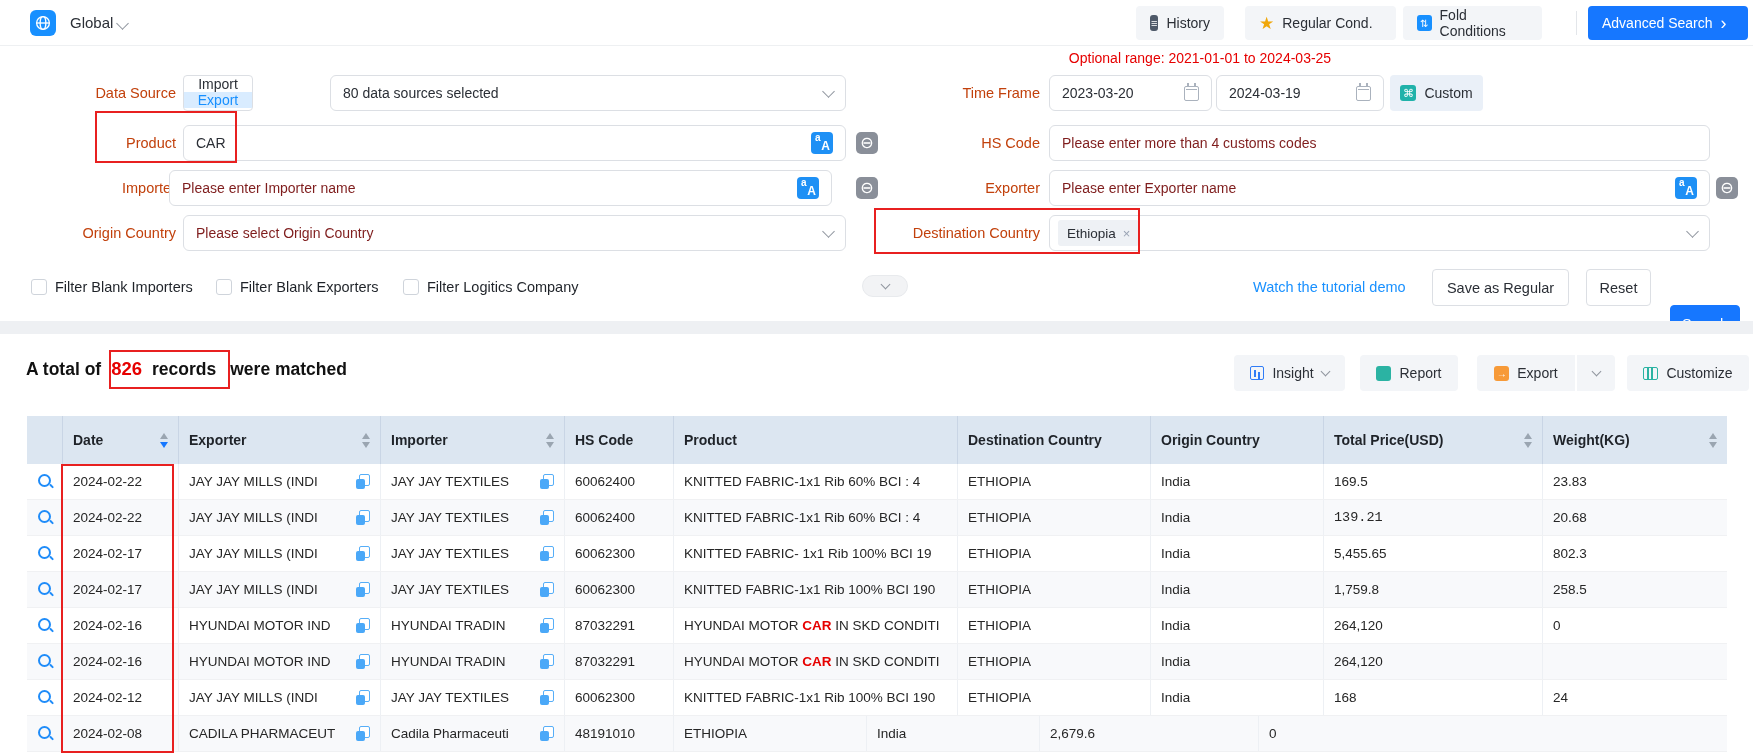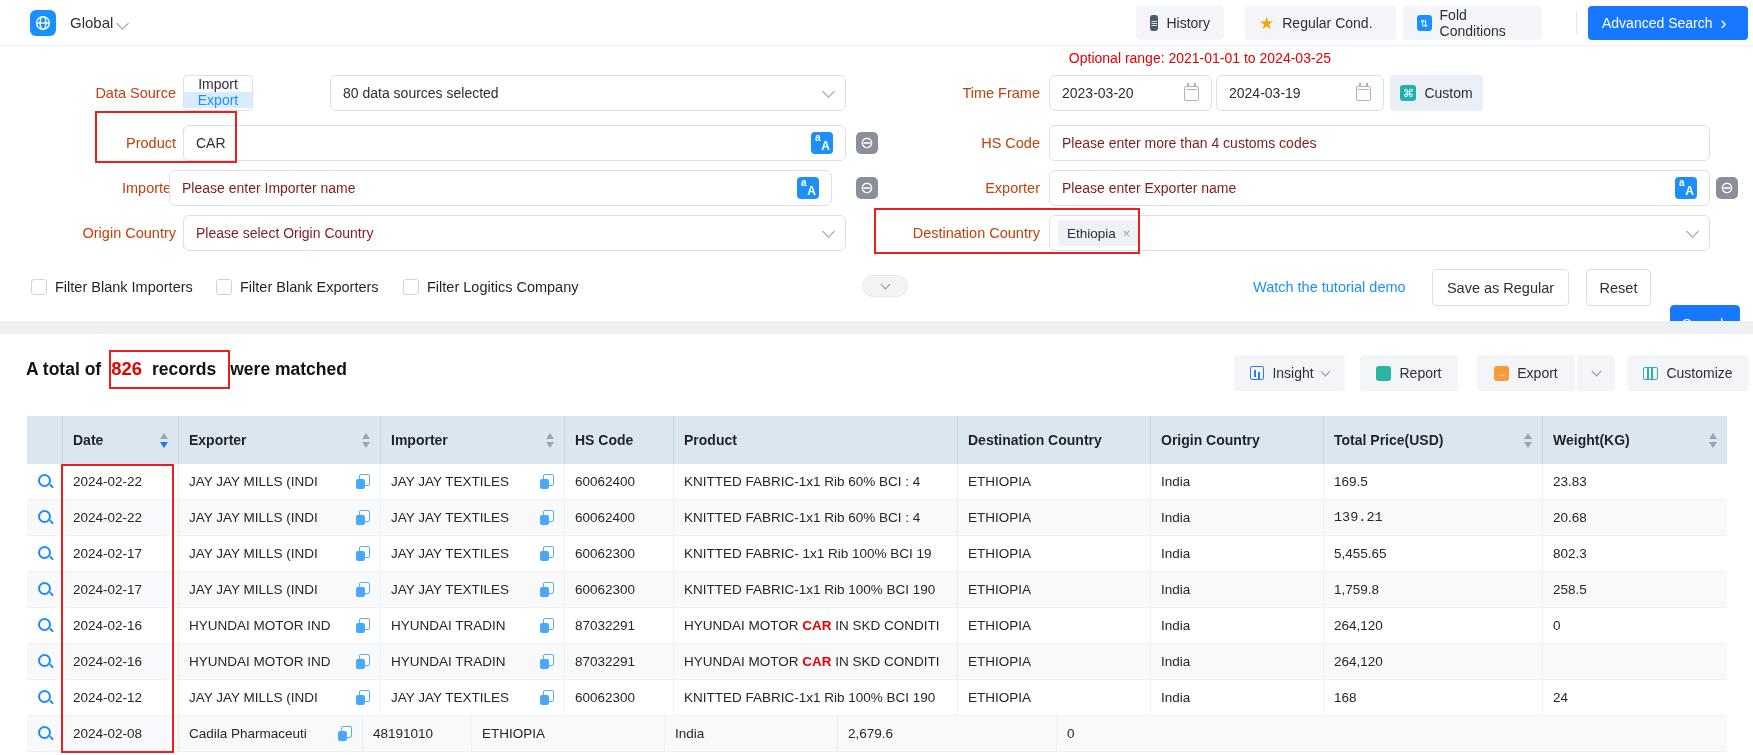--- a/index.html
+++ b/index.html
@@ -489,20 +489,24 @@
             <div class="td" style="width: 193px;">ETHIOPIA</div>
             <div class="td" style="width: 173px;">India</div>
             <div class="td" style="width: 219px;">168</div>
             <div class="td" style="width: 184px;">24</div>
           </div>
           <div class="tr">
             <div class="td" style="width: 36px;">
               <span class="mag"></span>
             </div>
             <div class="td" style="width: 116px;">2024-02-08</div>
+            <div class="td" style="width: 202px;">
+              <span>CADILA PHARMACEUT</span>
+              <span class="copy"></span>
+            </div>
             <div class="td" style="width: 184px;">
               <span>Cadila Pharmaceuti</span>
               <span class="copy"></span>
             </div>
             <div class="td" style="width: 109px;">48191010</div>
             <div class="td" style="width: 193px;">ETHIOPIA</div>
             <div class="td" style="width: 173px;">India</div>
             <div class="td" style="width: 219px;">2,679.6</div>
             <div class="td" style="width: 184px;">0</div>
           </div>

